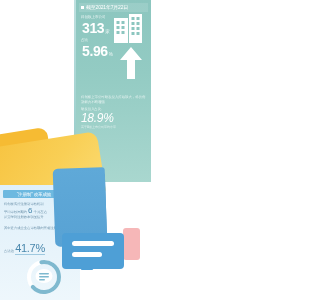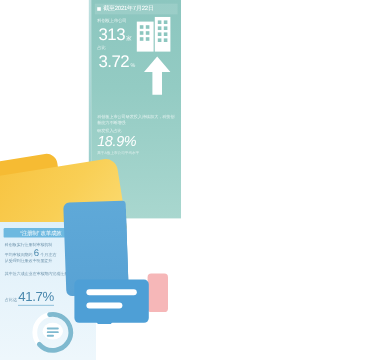--- a/index.html
+++ b/index.html
@@ -37,21 +37,21 @@
     font-size:5px;color:#ffffff;letter-spacing:-.2px;white-space:nowrap;line-height:1;
   }
   .stat{position:absolute;left:5px;}
   .stat .lbl{
     font-size:3.6px;color:rgba(255,255,255,.82);line-height:1;white-space:nowrap;
     letter-spacing:-.1px;
   }
   .stat .row{display:flex;align-items:baseline;margin-top:1px;}
   .stat .pre{font-size:4px;color:rgba(255,255,255,.85);margin-right:1px;}
   .stat .big{
-    font-size:14px;color:#ffffff;font-weight:400;line-height:1;letter-spacing:-.4px;
+    font-size:14px;color:#ffffff;font-weight:700;line-height:1;letter-spacing:-.4px;
   }
   .stat .unit{font-size:4.5px;color:rgba(255,255,255,.88);margin-left:1px;}
 
   .s1{top:16px;}
   .s2{top:39px;}
   .s3{top:62px;}
 
   .buildings{position:absolute;right:4px;top:14px;width:34px;height:30px;}
   .arrow-up{position:absolute;right:8px;top:46px;width:24px;height:34px;}
 
@@ -173,21 +173,21 @@
         <span class="pre"></span>
         <span class="big">313</span>
         <span class="unit">家</span>
       </div>
     </div>
 
     <div class="stat s2">
       <div class="lbl">占比</div>
       <div class="row">
         <span class="pre"></span>
-        <span class="big">3.72</span>
+        <span class="big">5.96</span>
         <span class="unit">%</span>
       </div>
     </div>
 
 
     <svg class="buildings" viewBox="0 0 34 30">
       <rect x="1" y="4" width="14" height="25" fill="#ffffff"></rect>
       <rect x="16" y="0" width="13" height="29" fill="#ffffff"></rect>
       <rect x="3.5" y="7" width="3" height="3" fill="#8cc6bf"></rect>
       <rect x="8.5" y="7" width="3" height="3" fill="#8cc6bf"></rect>

